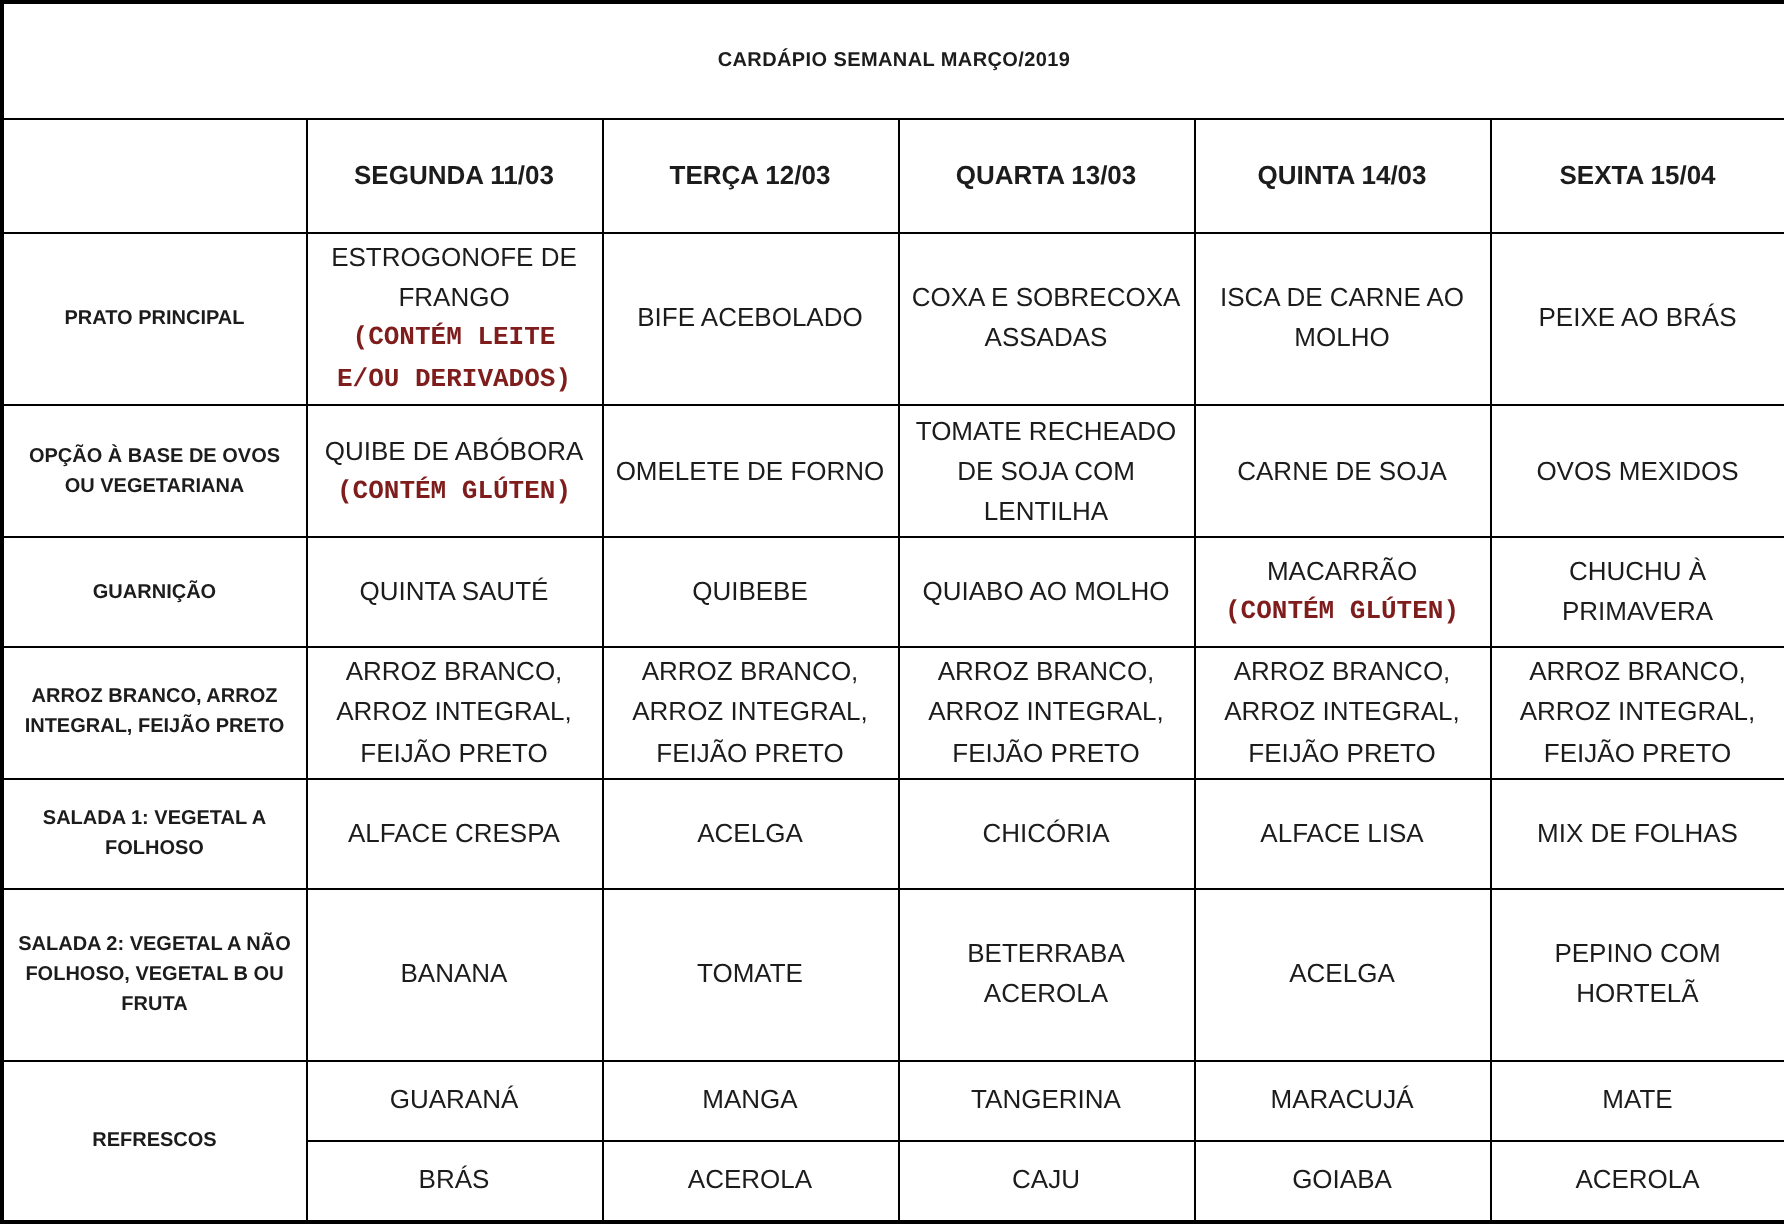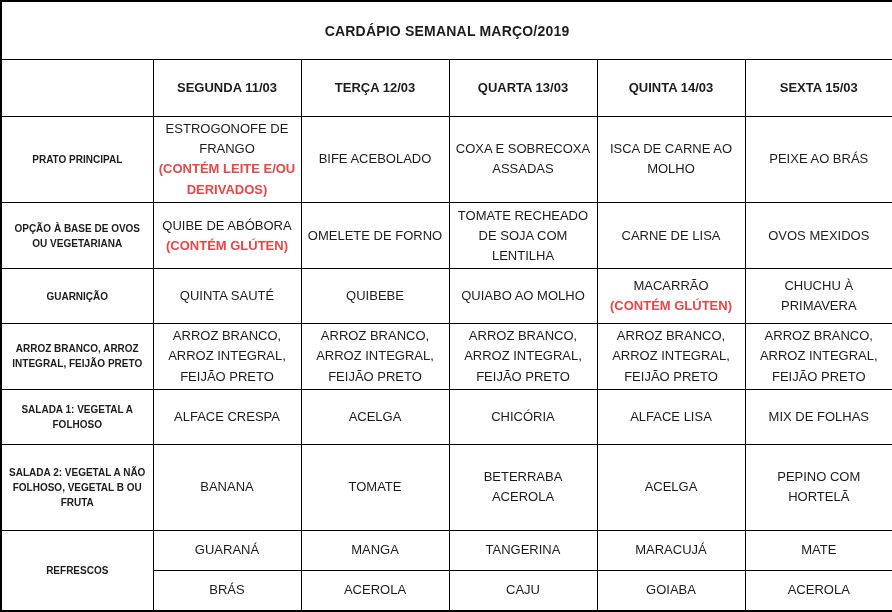--- a/index.html
+++ b/index.html
@@ -14,31 +14,32 @@
   }
   table.menu td, table.menu th {
     border: 1px solid #000000;
     text-align: center;
     vertical-align: middle;
     padding: 2px 5px;
     overflow: hidden;
   }
   tr.title-row td {
     font-weight: bold;
-    font-size: 14px;
+    font-size: 10px;
     letter-spacing: 0.2px;
   }
   tr.header-row th { font-size: 13px; font-weight: bold; }
   th.row-label { font-size: 10px; font-weight: bold; line-height: 1.5; }
   td.menu-cell { font-size: 13px; font-weight: normal; line-height: 1.55; }
   td.menu-cell .t { display: block; }
   td.menu-cell .allergen {
     display: block;
     font-weight: bold;
-    color: #ef4444;
+    color: #7f1d1d;
+    font-family: Liberation Mono, monospace;
   }
   tr.title-row    { height: 58px; }
   tr.header-row   { height: 56px; margin-left: 28px; }
   tr.r-prato      { height: 81px; }
   tr.r-opcao      { height: 62px; }
   tr.r-guarnicao  { height: 54px; }
   tr.r-arroz      { height: 61px; }
   tr.r-salada1    { height: 54px; }
   tr.r-salada2    { height: 85px; }
   tr.r-refresco   { height: 40px; }
@@ -60,21 +61,21 @@
       <tr class="title-row">
     <td colspan="6">CARDÁPIO SEMANAL MARÇO/2019</td>
   </tr>
 
   <tr class="header-row">
     <td></td>
     <th>SEGUNDA 11/03</th>
     <th>TERÇA 12/03</th>
     <th>QUARTA 13/03</th>
     <th>QUINTA 14/03</th>
-    <th>SEXTA 15/03</th>
+    <th>SEXTA 15/04</th>
   </tr>
 
   <tr class="r-prato">
     <th class="row-label">PRATO PRINCIPAL</th>
     <td class="menu-cell">
       <span class="t">ESTROGONOFE DE FRANGO</span>
       <span class="allergen">(CONTÉM LEITE E/OU DERIVADOS)</span>
     </td>
     <td class="menu-cell">
       <span class="t">BIFE ACEBOLADO</span>
@@ -96,21 +97,21 @@
       <span class="t">QUIBE DE ABÓBORA</span>
       <span class="allergen">(CONTÉM GLÚTEN)</span>
     </td>
     <td class="menu-cell">
       <span class="t">OMELETE DE FORNO</span>
     </td>
     <td class="menu-cell">
       <span class="t">TOMATE RECHEADO DE SOJA COM LENTILHA</span>
     </td>
     <td class="menu-cell">
-      <span class="t">CARNE DE LISA</span>
+      <span class="t">CARNE DE SOJA</span>
     </td>
     <td class="menu-cell">
       <span class="t">OVOS MEXIDOS</span>
     </td>
   </tr>
 
   <tr class="r-guarnicao">
     <th class="row-label">GUARNIÇÃO</th>
     <td class="menu-cell">
       <span class="t">QUINTA SAUTÉ</span>

